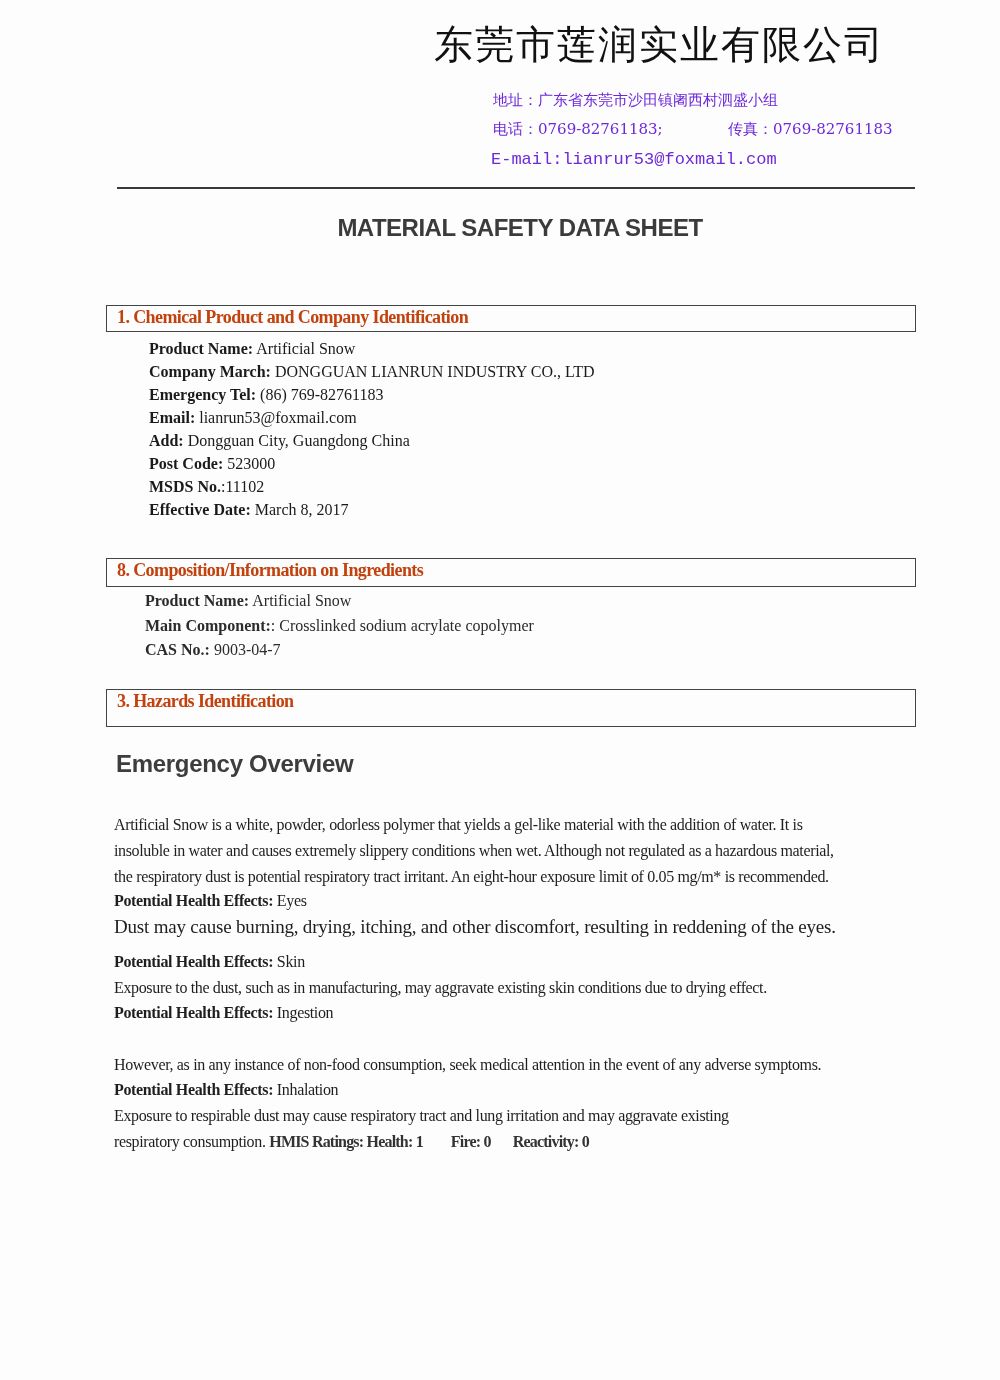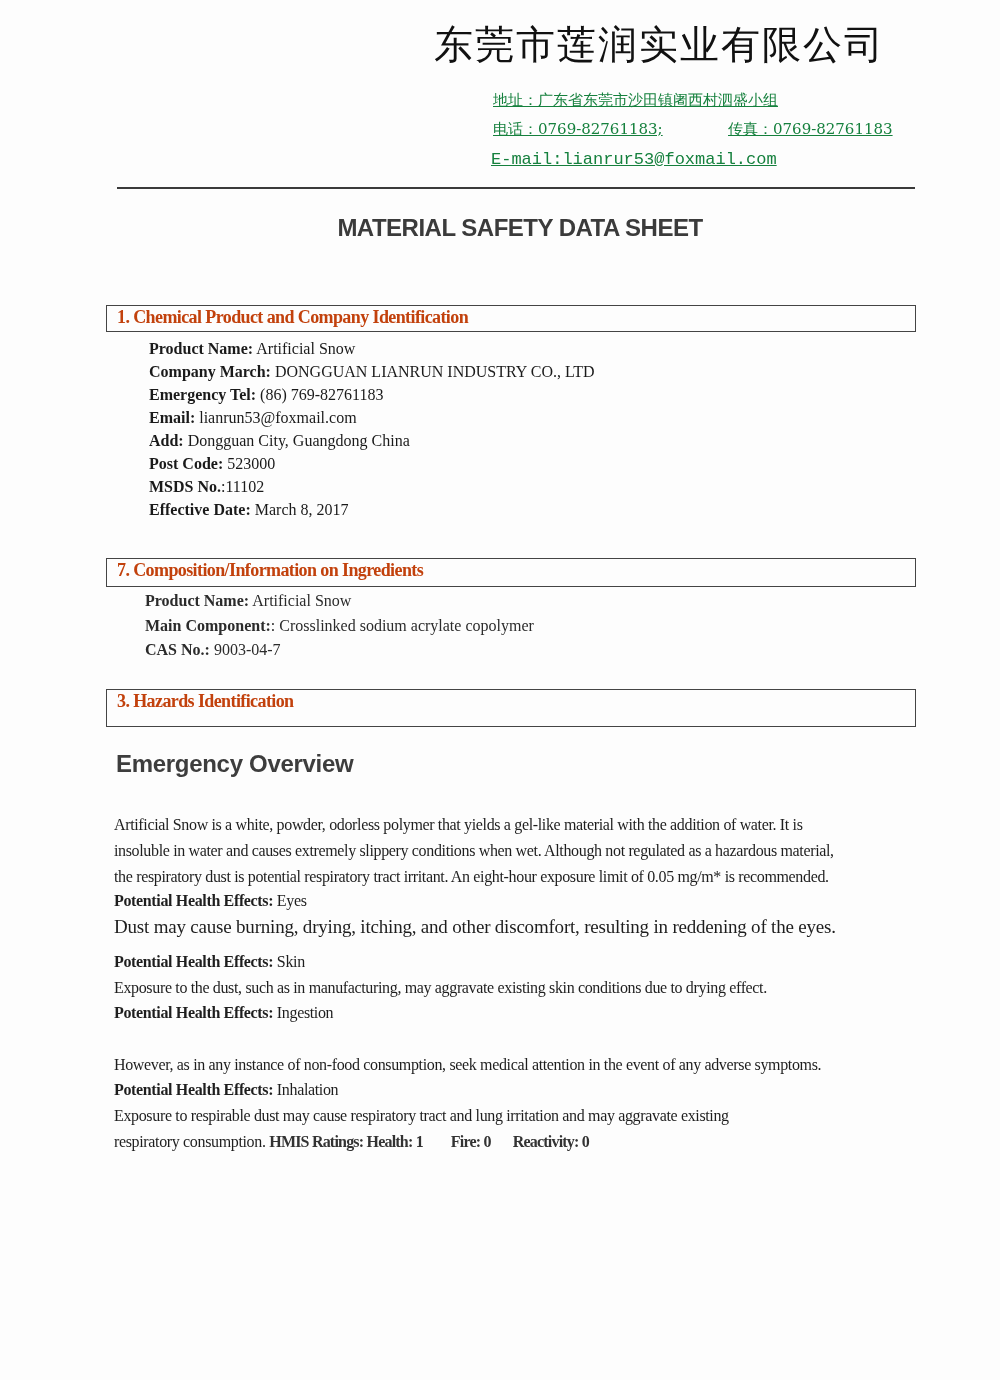--- a/index.html
+++ b/index.html
@@ -1,20 +1,20 @@
 <!DOCTYPE html>
 <html><head>
 <meta charset="utf-8">
 <style>
   html, body { margin: 0; padding: 0; background: #ffffff; }
   body { width: 1000px; height: 1380px; position: relative; overflow: hidden; color: #1a1a1a; }
   .page { position: absolute; inset: 0; background: #fdfdfd; }
 
   .company-cn { position: absolute; left: 434px; top: 18px; font-family: "DejaVu Sans", sans-serif; font-size: 39px; letter-spacing: 2px; color: #111; font-weight: normal; white-space: nowrap; }
-  .hdr-line { position: absolute; font-family: "DejaVu Serif", "Liberation Serif", serif; font-size: 15px; color: #15803d; white-space: nowrap; text-decoration: underline; }
+  .hdr-line { position: absolute; font-family: "DejaVu Serif", "Liberation Serif", serif; font-size: 15px; color: #6d28d9; white-space: nowrap; }
   .hdr-addr { left: 493px; top: 91px; }
   .hdr-tel { left: 493px; top: 120px; }
   .hdr-fax { left: 728px; top: 120px; }
   .hdr-email { left: 491px; top: 150px; font-family: "Liberation Mono", "DejaVu Sans Mono", monospace; font-size: 17px; }
 
   .rule { position: absolute; left: 117px; top: 187px; width: 798px; height: 2px; background: #3a3a3a; }
 
   .doc-title { position: absolute; left: 0; width: 1040px; top: 214px; text-align: center; font-family: "Liberation Sans", sans-serif; font-weight: bold; font-size: 24px; color: #3b3b3b; letter-spacing: -0.5px; }
 
   .sec-box { position: absolute; left: 106px; width: 810px; height: 27px; border: 1.5px solid #444; box-sizing: border-box; }
@@ -57,21 +57,21 @@
   <div class="field f1" style="top:340px"><b>Product Name:</b><span> Artificial Snow</span></div>
   <div class="field f1" style="top:363px"><b>Company March:</b><span> DONGGUAN LIANRUN INDUSTRY CO., LTD</span></div>
   <div class="field f1" style="top:386px"><b>Emergency Tel:</b><span> (86) 769-82761183</span></div>
   <div class="field f1" style="top:409px"><b>Email:</b><span> lianrun53@foxmail.com</span></div>
   <div class="field f1" style="top:432px"><b>Add:</b><span> Dongguan City, Guangdong China</span></div>
   <div class="field f1" style="top:455px"><b>Post Code:</b><span> 523000</span></div>
   <div class="field f1" style="top:478px"><b>MSDS No.</b><span>:11102</span></div>
   <div class="field f1" style="top:501px"><b>Effective Date:</b><span> March 8, 2017</span></div>
 
   <div class="sec-box sec2">
-    <span>7. Composition/Information on Ingredients</span>
+    <span>8. Composition/Information on Ingredients</span>
   </div>
   <div class="field f2" style="top:592px"><b>Product Name:</b><span> Artificial Snow</span></div>
   <div class="field f2" style="top:617px"><b>Main Component:</b><span>: Crosslinked sodium acrylate copolymer</span></div>
   <div class="field f2" style="top:641px"><b>CAS No.:</b><span> 9003-04-7</span></div>
 
   <div class="sec-box sec3">
     <span>3. Hazards Identification</span>
   </div>
 
   <div class="overview">Emergency Overview</div>

